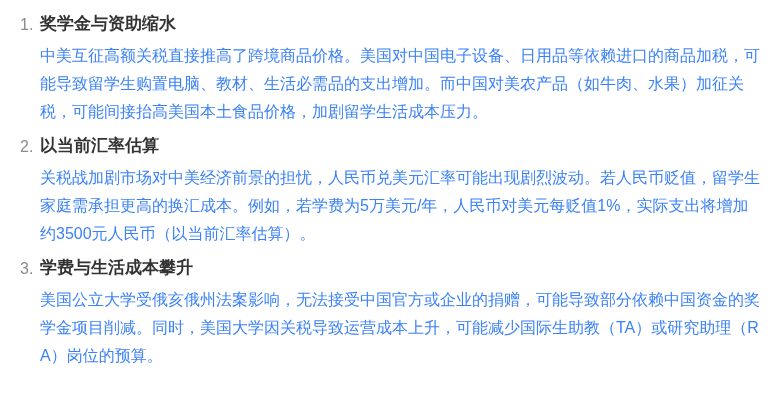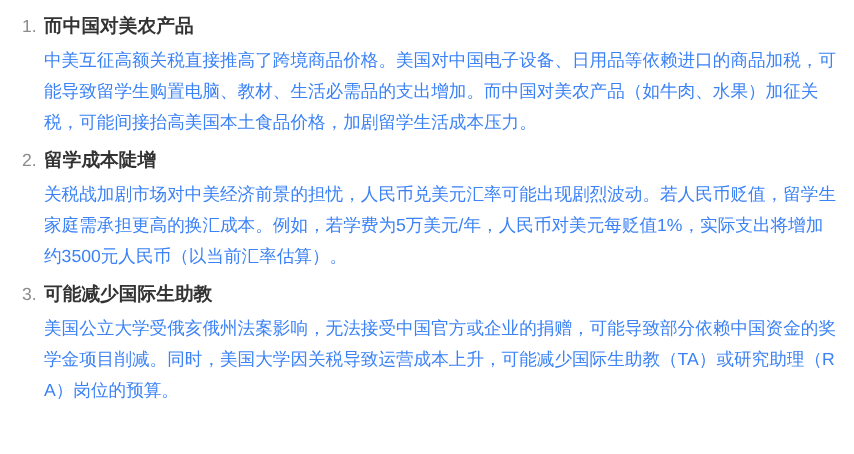--- a/index.html
+++ b/index.html
@@ -55,29 +55,29 @@
   }
 </style>
 </head>
 <body>
 
 <div class="page">
 
 
   <div class="section">
     <span class="num">1.</span>
-    <h2 class="heading">而中国对美农产品</h2>
+    <h2 class="heading">奖学金与资助缩水</h2>
     <p class="body-text">中美互征高额关税直接推高了跨境商品价格。美国对中国电子设备、日用品等依赖进口的商品加税，可能导致留学生购置电脑、教材、生活必需品的支出增加。而中国对美农产品（如牛肉、水果）加征关税，可能间接抬高美国本土食品价格，加剧留学生活成本压力。</p>
   </div>
 
   <div class="section">
     <span class="num">2.</span>
-    <h2 class="heading">留学成本陡增</h2>
+    <h2 class="heading">以当前汇率估算</h2>
     <p class="body-text">关税战加剧市场对中美经济前景的担忧，人民币兑美元汇率可能出现剧烈波动。若人民币贬值，留学生家庭需承担更高的换汇成本。例如，若学费为5万美元/年，人民币对美元每贬值1%，实际支出将增加约3500元人民币（以当前汇率估算）。</p>
   </div>
 
   <div class="section">
     <span class="num">3.</span>
-    <h2 class="heading">可能减少国际生助教</h2>
+    <h2 class="heading">学费与生活成本攀升</h2>
     <p class="body-text">美国公立大学受俄亥俄州法案影响，无法接受中国官方或企业的捐赠，可能导致部分依赖中国资金的奖学金项目削减。同时，美国大学因关税导致运营成本上升，可能减少国际生助教（TA）或研究助理（RA）岗位的预算。</p>
   </div>
 
 </div>
 
 </body></html>

